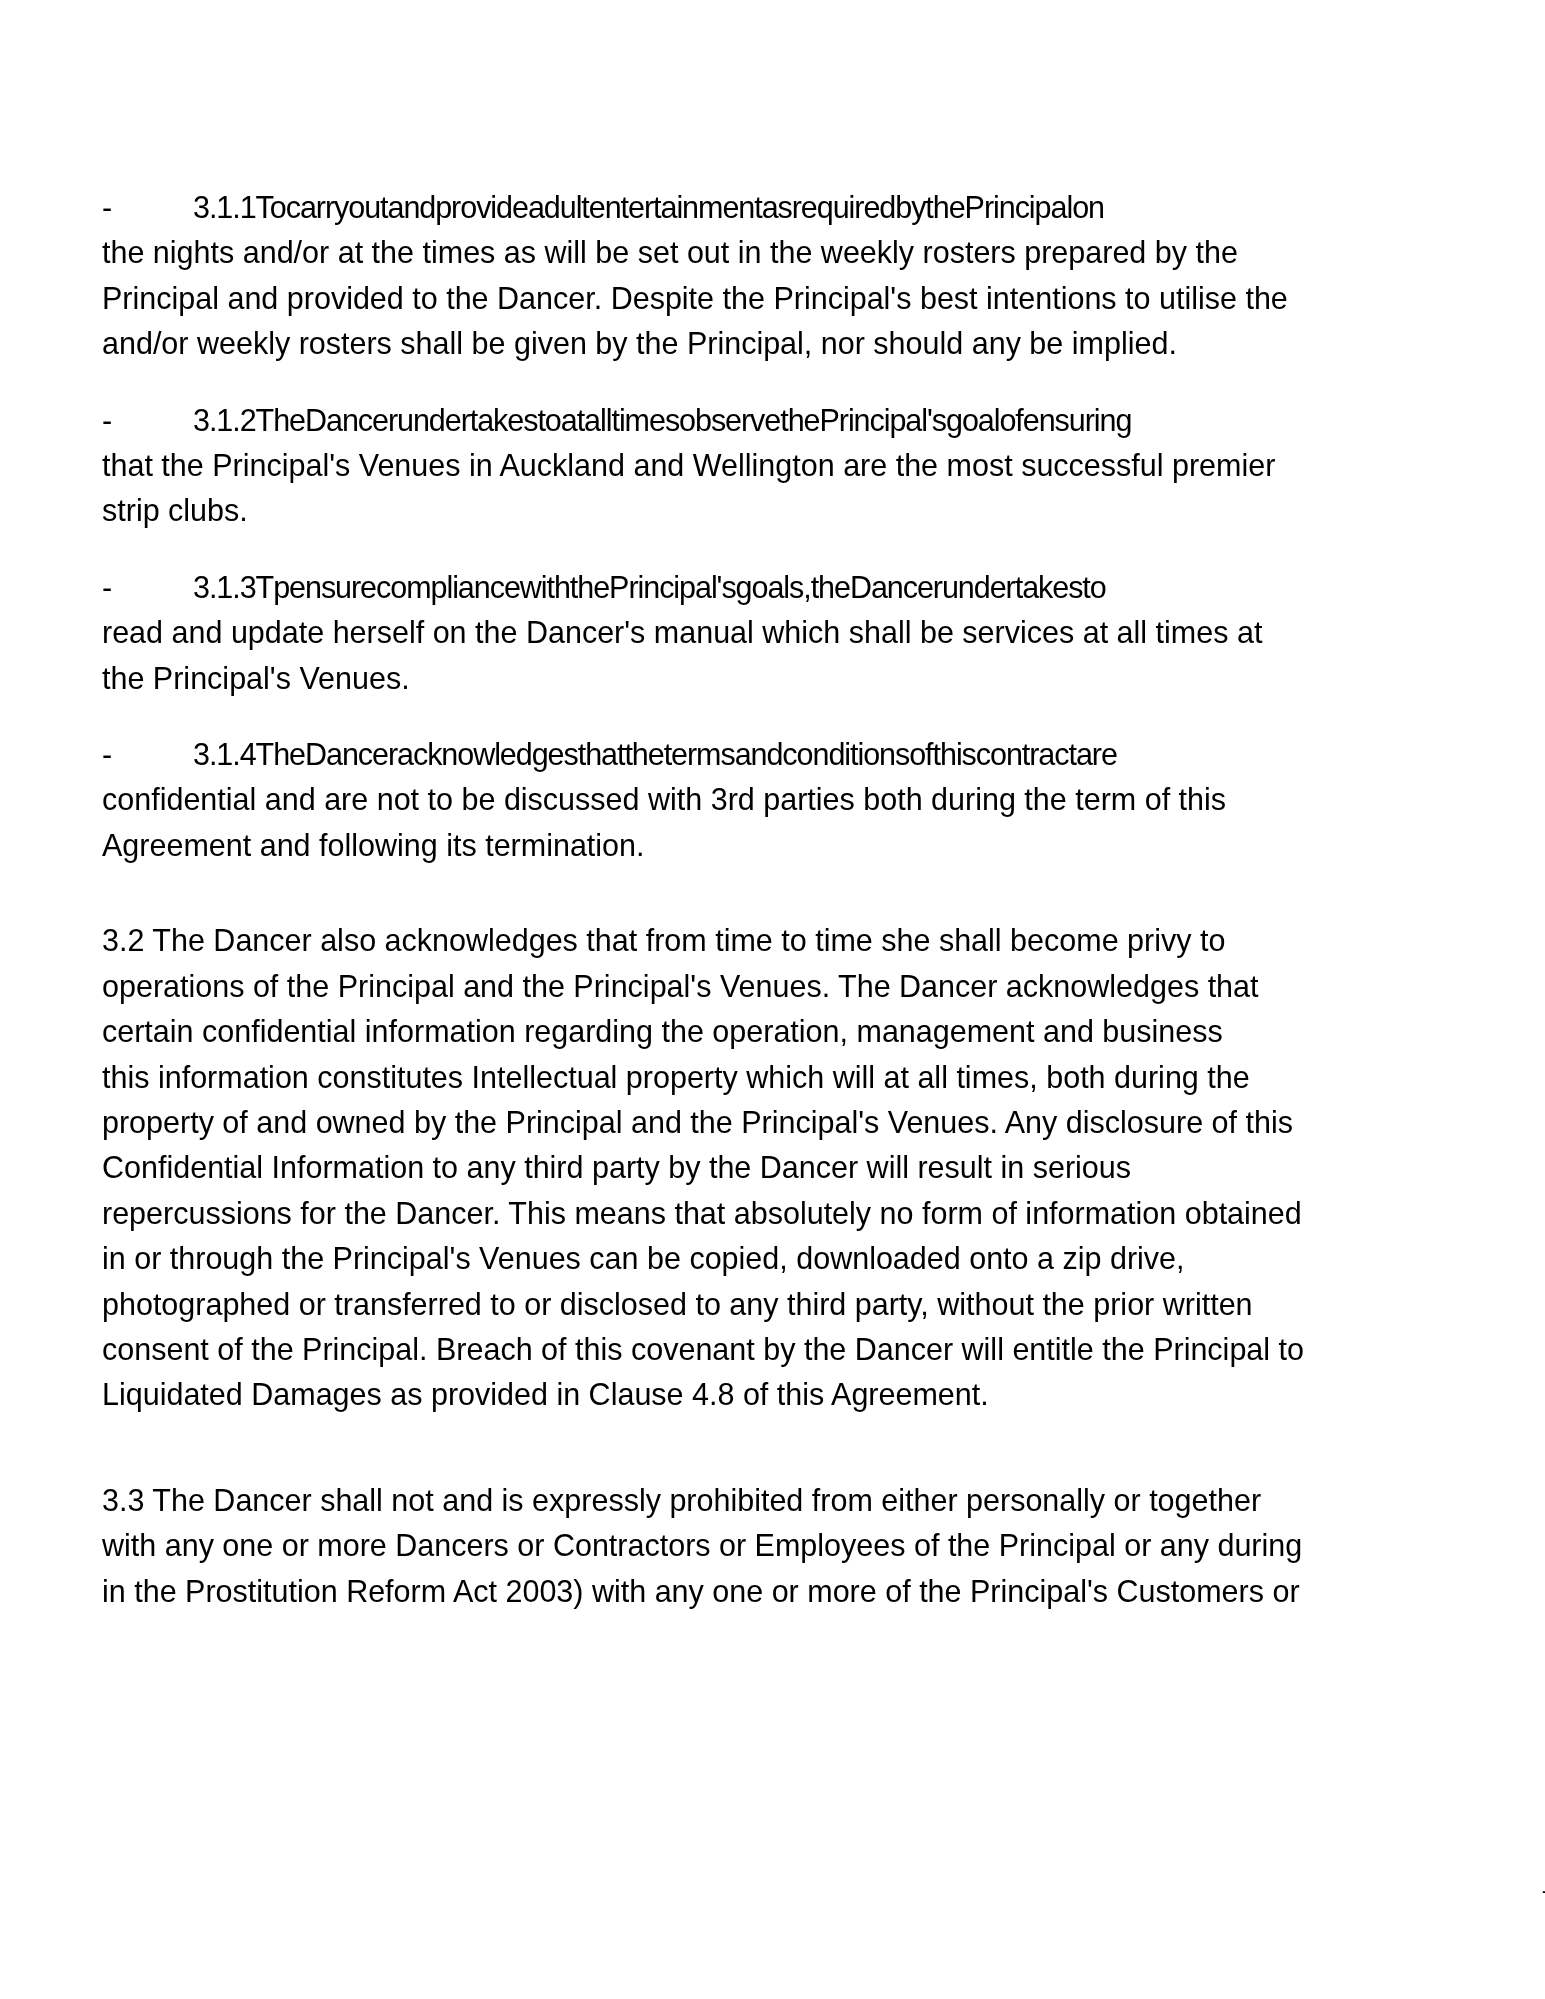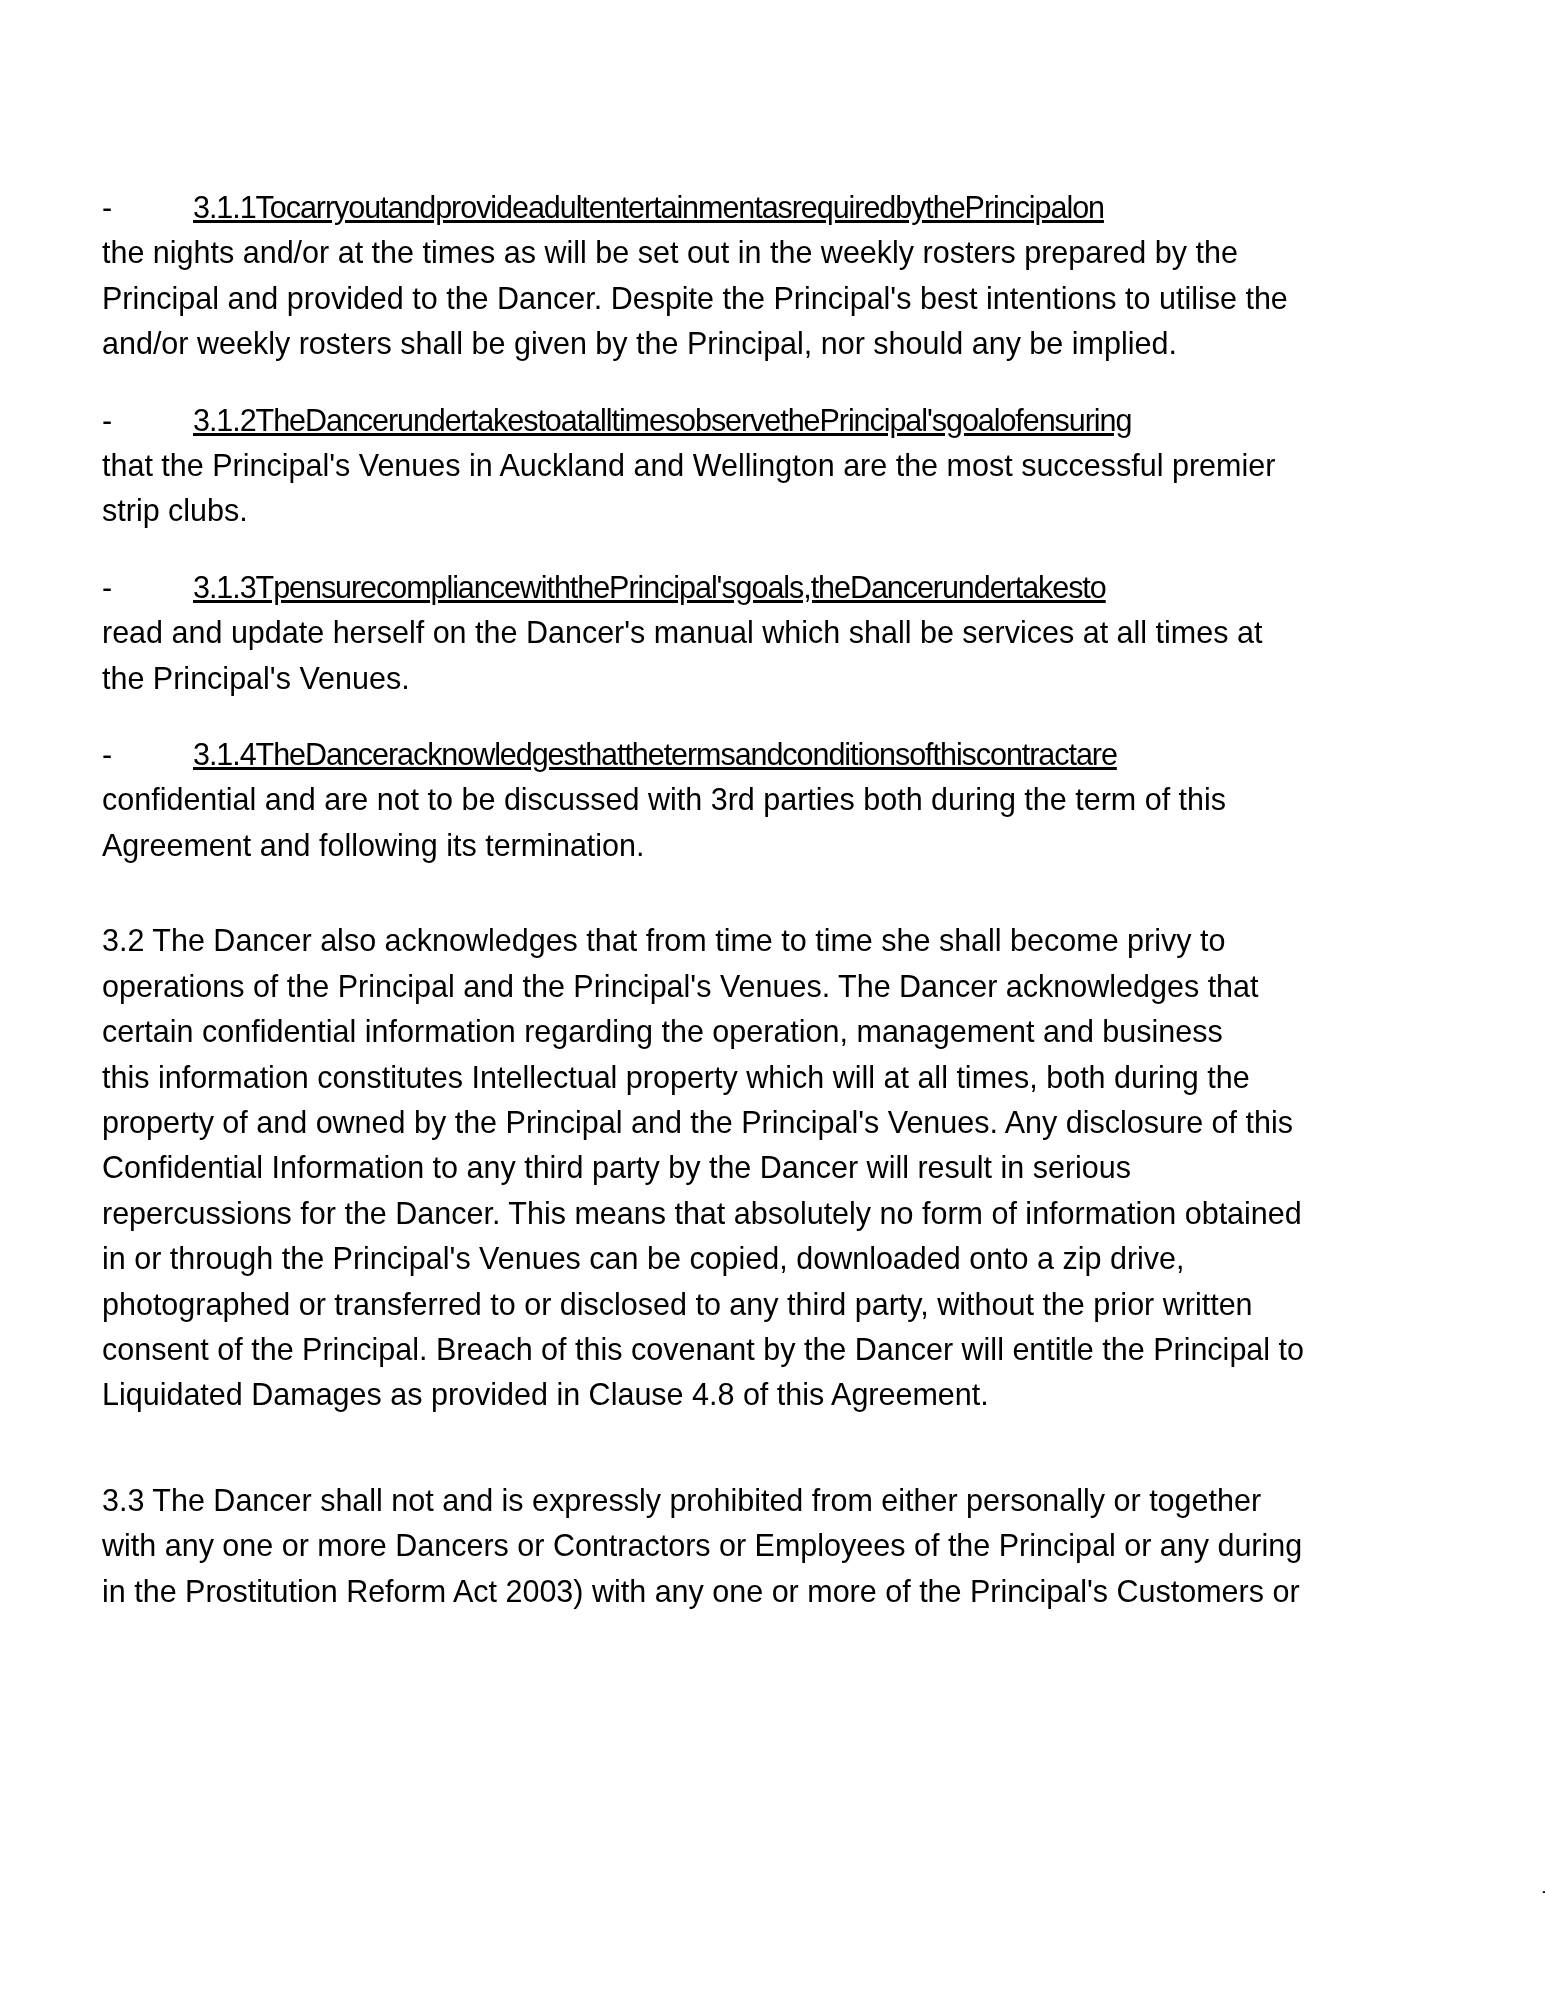--- a/index.html
+++ b/index.html
@@ -38,21 +38,20 @@
       display: block;
       white-space: nowrap;
       position: relative;
     }
     .dash {
       display: inline-block;
       width: 91px;
     }
     .squash {
       letter-spacing: -1.05px;
-      text-decoration: underline;
     }
     .line {
       display: block;
       white-space: nowrap;
     }
     .gap-s { height: 31px; }
     .gap-m { height: 50px; }
     .gap-l { height: 60px; }
     .page-number {
       position: absolute;

